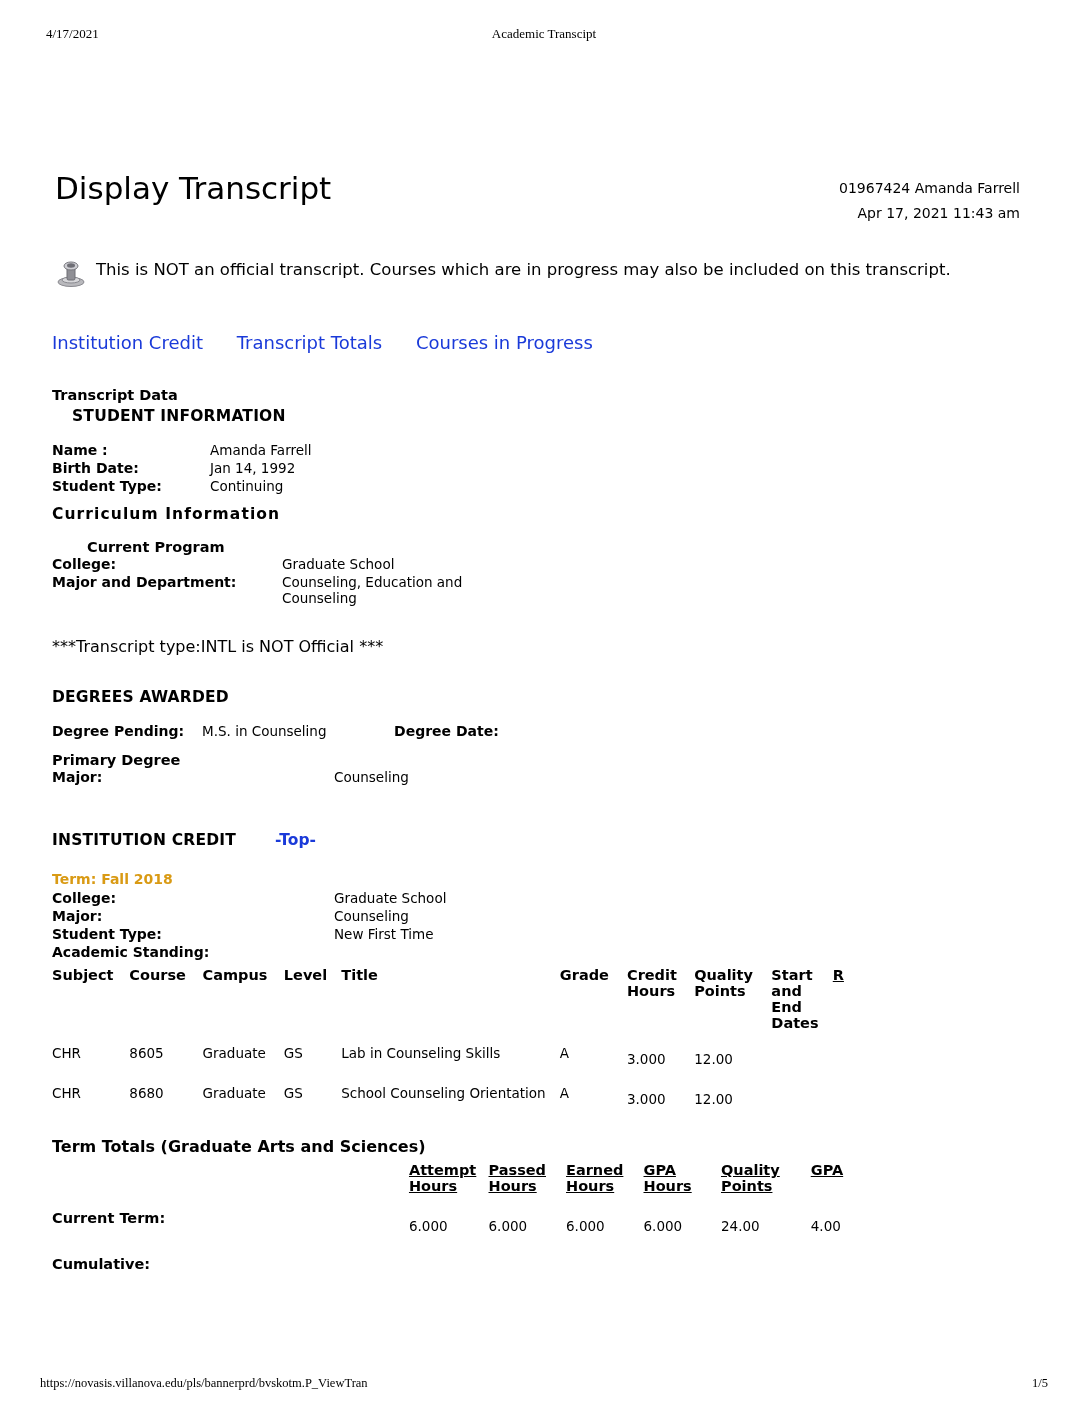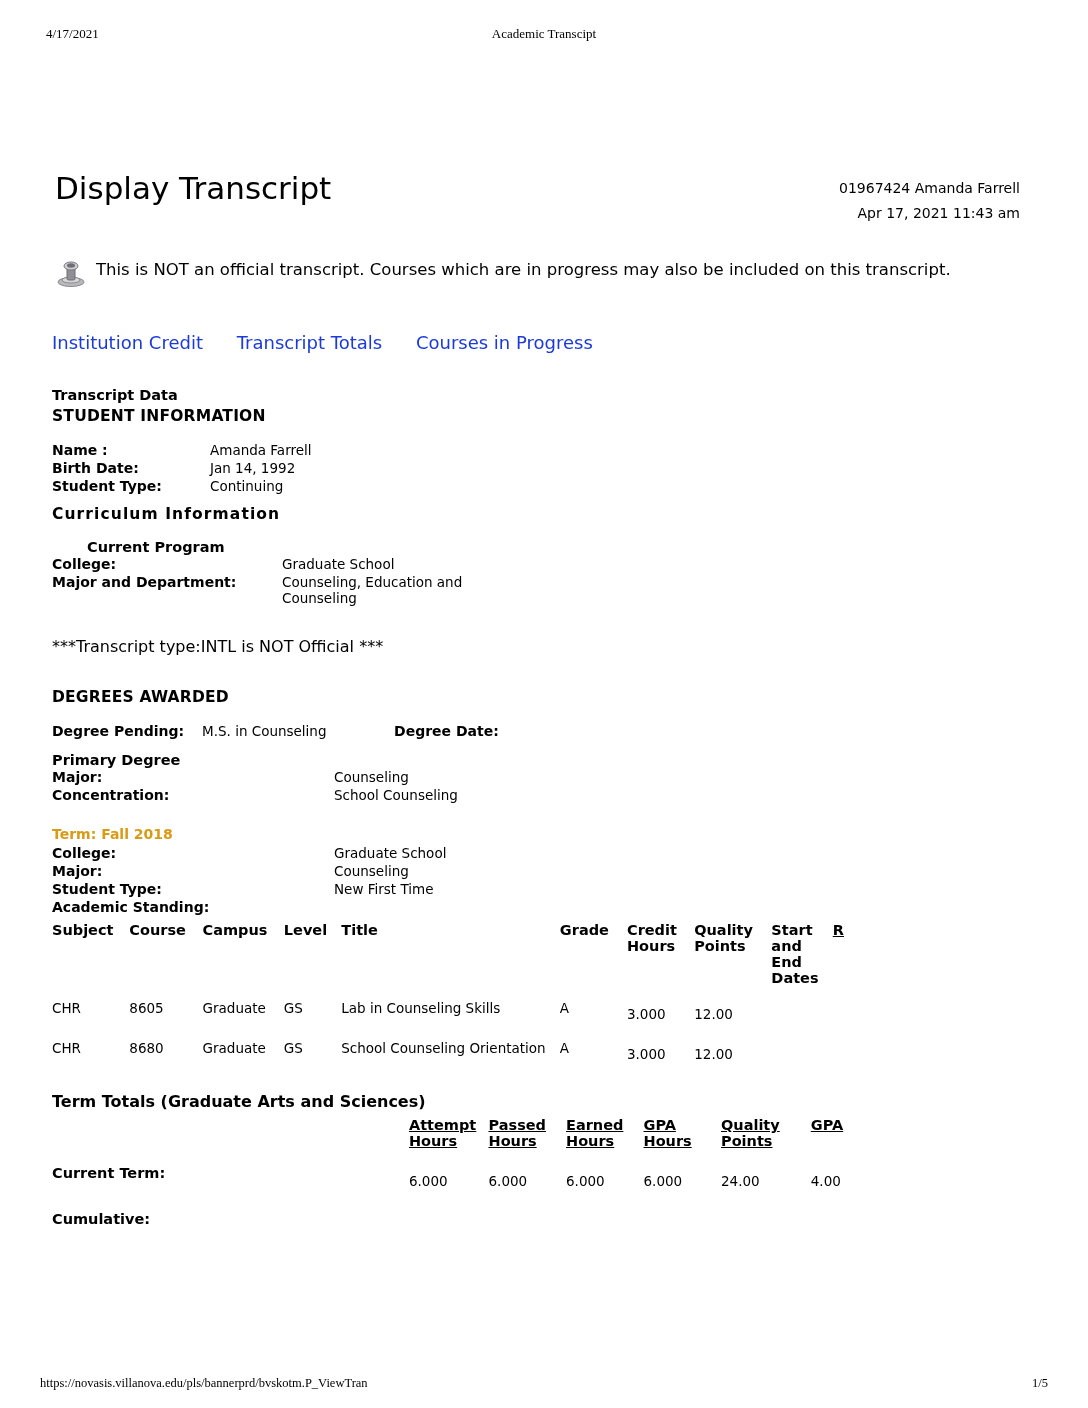--- a/index.html
+++ b/index.html
@@ -268,21 +268,21 @@
     </div>
 
     <div class="navlinks">
       <a href="#">Institution Credit</a>
       <a href="#">Transcript Totals</a>
       <a href="#">Courses in Progress</a>
     </div>
 
     <div class="sec" style="margin-top:34px;">
       <div class="it-bold">Transcript Data</div>
-      <div class="heading-bold" style="margin-top:4px;">STUDENT INFORMATION</div>
+      <div class="heading-bold" style="margin-top:4px;margin-left:20px;">STUDENT INFORMATION</div>
 
       <table class="kv" style="margin-top:16px;">
         <tbody>
             <tr>
           <td class="k" style="width:140px;">Name :</td>
           <td class="v">Amanda Farrell</td>
         </tr>
         <tr>
           <td class="k">Birth Date:</td>
           <td class="v">Jan 14, 1992</td>
@@ -327,27 +327,27 @@
         </table>
 
       <div class="lbl" style="margin-top:12px;">Primary Degree</div>
 
       <table class="kv">
         <tbody>
             <tr>
           <td class="k" style="width:264px;">Major:</td>
           <td class="v">Counseling</td>
         </tr>
-        <tr>
-          <td class="k">Concentration:</td>
-          <td class="v">School Counseling</td>
-        </tr>
       </tbody>
         </table>
 
+      <div style="margin-top:44px;">
+        <span class="heading-bold">INSTITUTION CREDIT</span>
+        <a href="#" class="topmark">-Top-</a>
+      </div>
 
       <div class="term" style="margin-top:22px;">Term: Fall 2018</div>
 
       <table class="kv" style="margin-top:2px;">
         <tbody>
             <tr>
           <td class="k" style="width:264px;">College:</td>
           <td class="v">Graduate School</td>
         </tr>
         <tr>

